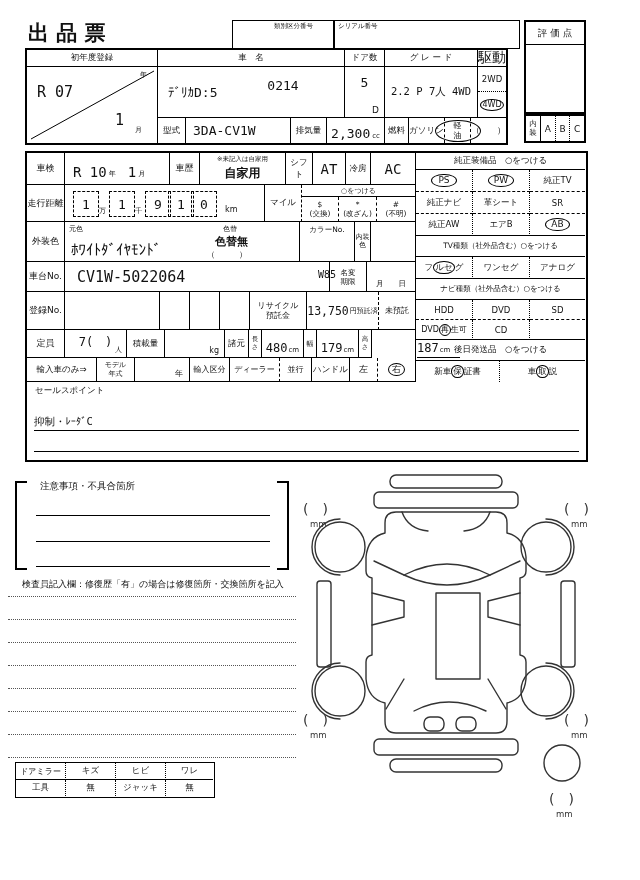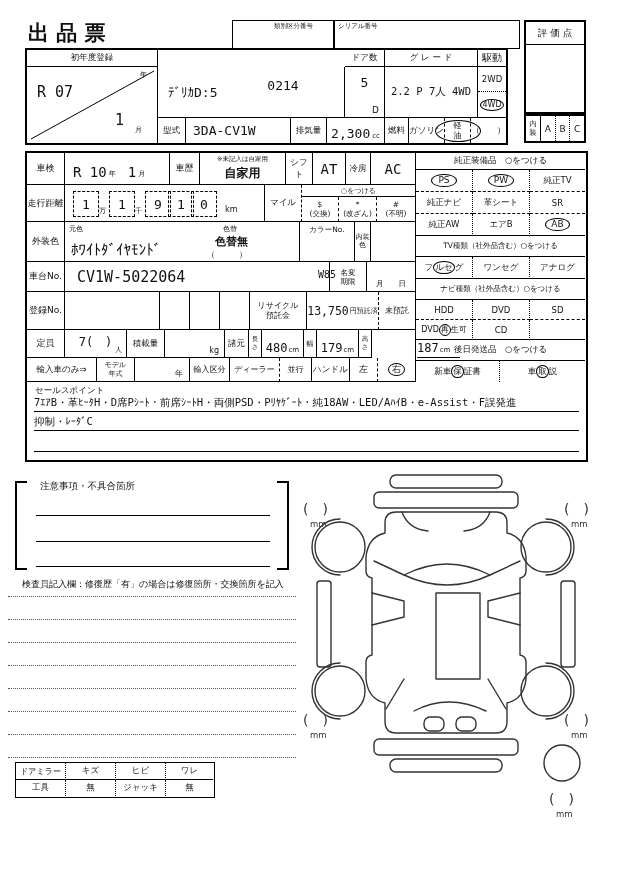--- a/index.html
+++ b/index.html
@@ -40,23 +40,24 @@
   <div class="a" style="left:524px;top:114px;width:62px;height:29px;border:2px solid #000;display:flex;">
     <div class="cc vert" style="width:14px;border-right:1px solid #000;font-size:7.5px;">内装</div>
     <div class="cc brdot" style="flex:1;font-size:9px;">A</div>
     <div class="cc brdot" style="flex:1;font-size:9px;">B</div>
     <div class="cc" style="flex:1;font-size:9px;">C</div>
   </div>
 
   <div class="a" style="left:25px;top:48px;width:483px;height:97px;border:2px solid #000;">
 
     <div class="a cc br bb" style="left:0;top:0;width:131px;height:17px;font-size:8.5px;">初年度登録</div>
+    <div class="a cc br bb" style="left:131px;top:0;width:187px;height:17px;font-size:8.5px;">車　名</div>
     <div class="a cc br bb" style="left:318px;top:0;width:40px;height:17px;font-size:8.5px;">ドア数</div>
     <div class="a cc br bb" style="left:358px;top:0;width:93px;height:17px;font-size:8.5px;">グ レ ー ド</div>
-    <div class="a cc bb" style="left:451px;top:0;width:28px;height:17px;font-size:10px;">駆動</div>
+    <div class="a cc bb" style="left:451px;top:0;width:28px;height:17px;font-size:14px;">駆動</div>
 
     <div class="a br" style="left:0;top:17px;width:131px;height:76px;">
       <svg width="131" height="76" style="position:absolute;left:0;top:0;">
           <line x1="4" y1="72" x2="127" y2="4" stroke="#000" stroke-width="1"></line>
         </svg>
       <div class="a" style="right:10px;top:3px;font-size:7px;">年</div>
       <div class="a mono" style="left:10px;top:16px;font-size:15px;">R 07</div>
       <div class="a mono" style="left:88px;top:44px;font-size:15px;">1</div>
       <div class="a" style="left:108px;top:58px;font-size:7px;">月</div>
     </div>
@@ -262,21 +263,20 @@
       </div>
       <div class="a cc" style="left:84px;top:208px;width:85px;height:21px;font-size:8.5px;">
         <span>車</span>
           <span class="circ" style="font-size:8.5px;padding:0 1px;">取</span>
           <span>説</span>
       </div>
     </div>
 
     <div class="a" style="left:0;top:229px;width:559px;height:78px;">
       <div class="a" style="left:8px;top:3px;font-size:8.5px;">セールスポイント</div>
-      <div class="a uline mono" style="left:7px;top:14px;width:545px;height:16px;font-size:10.5px;white-space:nowrap;">7ｴｱB・革ﾋｰﾀH・D席Pｼｰﾄ・前席ｼｰﾄH・両側PSD・Pﾘﾔｹﾞｰﾄ・純18AW・LED/AﾊｲB・e-Assist・F誤発進</div>
       <div class="a uline mono" style="left:7px;top:33px;width:545px;height:16px;font-size:10.5px;">抑制・ﾚｰﾀﾞC</div>
       <div class="a uline" style="left:7px;top:54px;width:545px;height:16px;"></div>
     </div>
   </div>
 
   <div class="a" style="left:15px;top:481px;width:12px;height:89px;border-left:2px solid #000;border-top:2px solid #000;border-bottom:2px solid #000;"></div>
   <div class="a" style="left:277px;top:481px;width:12px;height:89px;border-right:2px solid #000;border-top:2px solid #000;border-bottom:2px solid #000;"></div>
   <div class="a" style="left:40px;top:480px;font-size:9.5px;">注意事項・不具合箇所</div>
   <div class="a uline" style="left:36px;top:500px;width:234px;height:16px;"></div>
   <div class="a uline" style="left:36px;top:526px;width:234px;height:16px;"></div>

